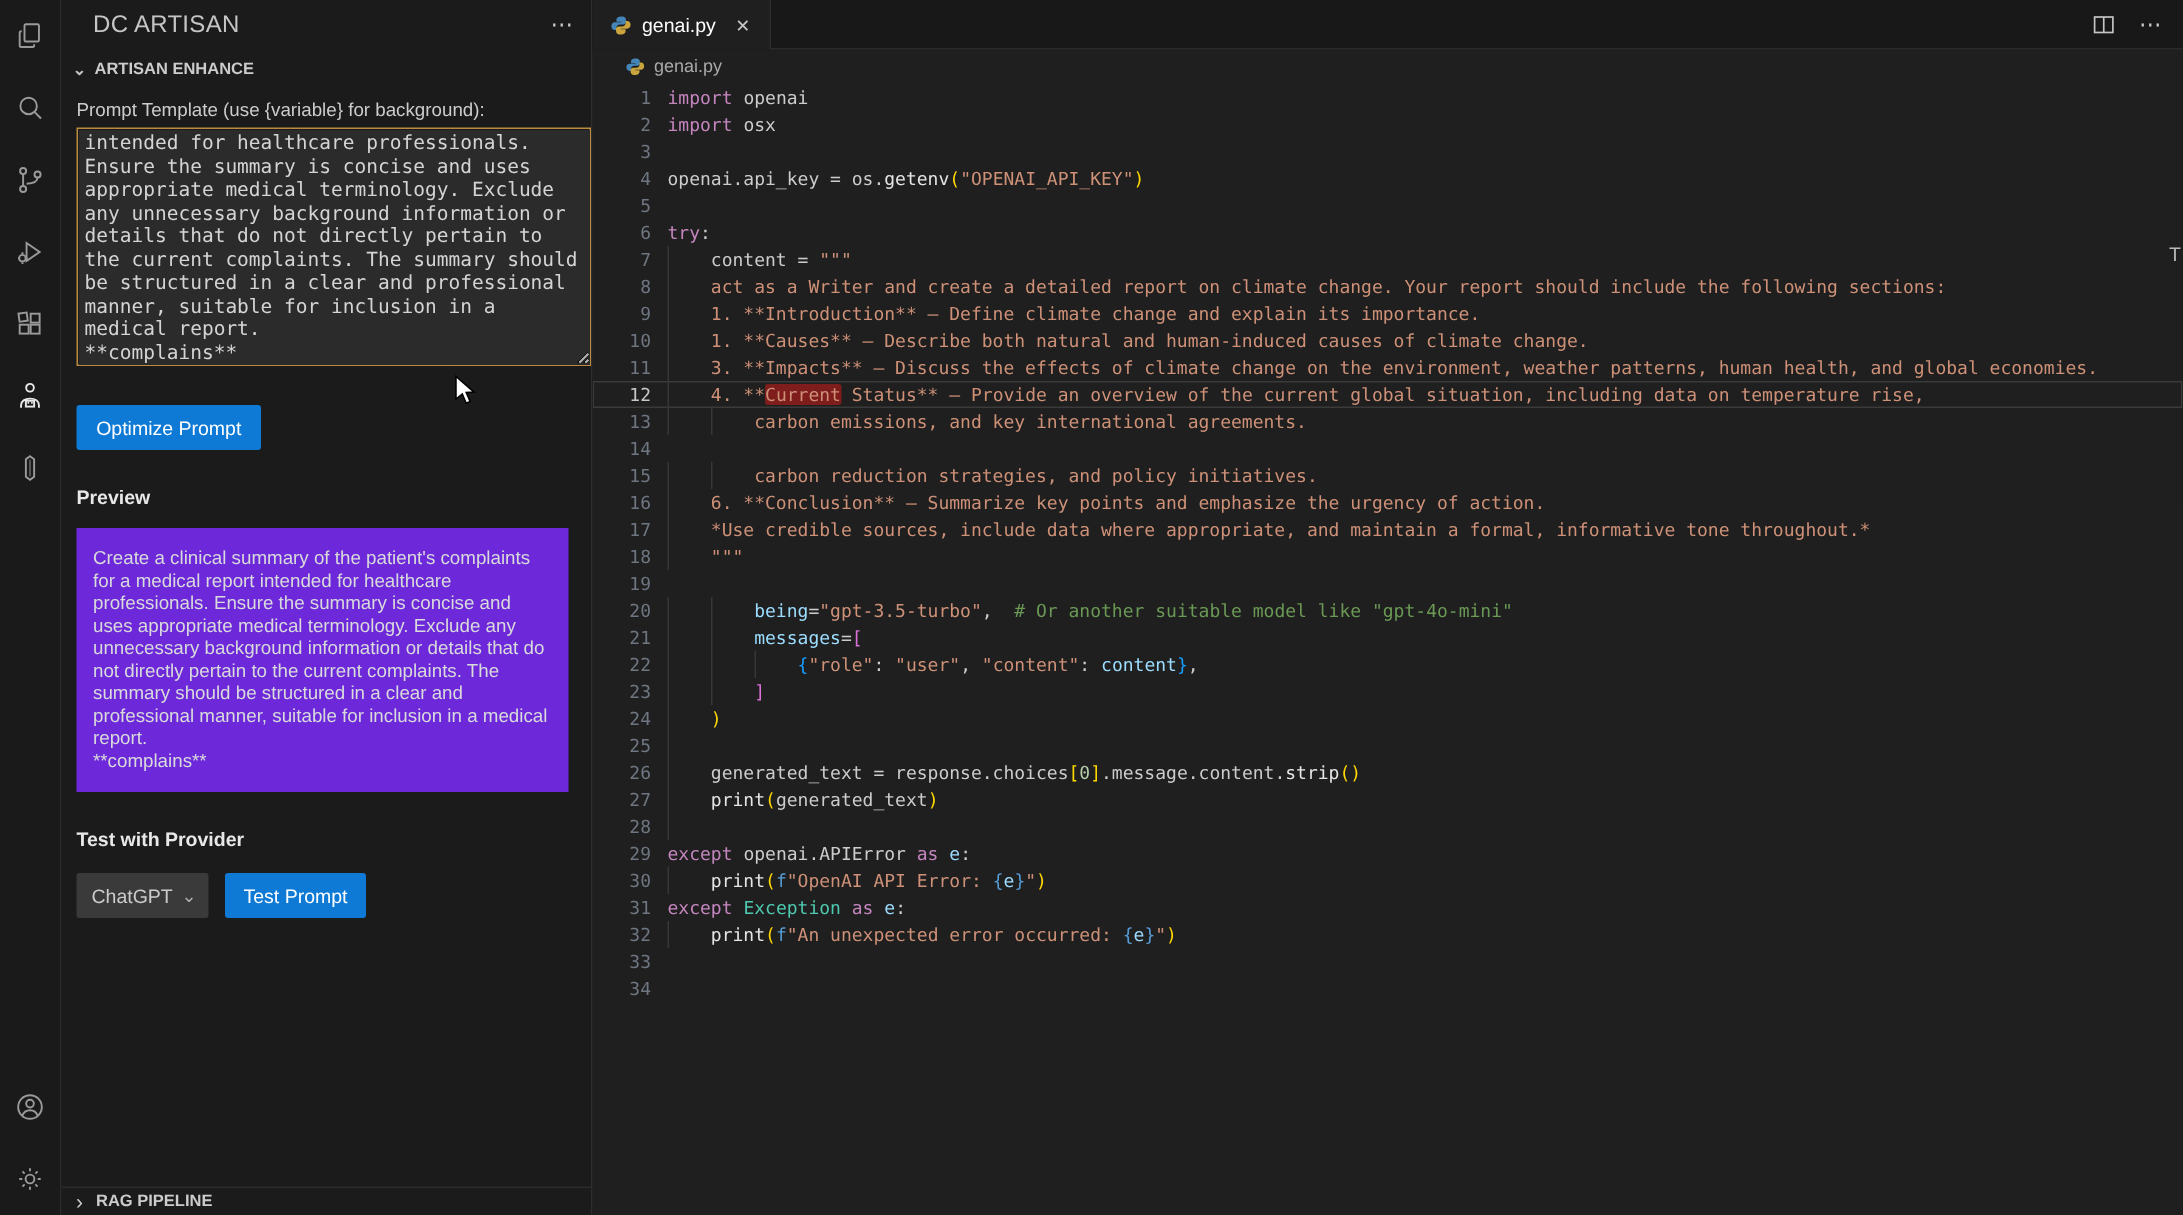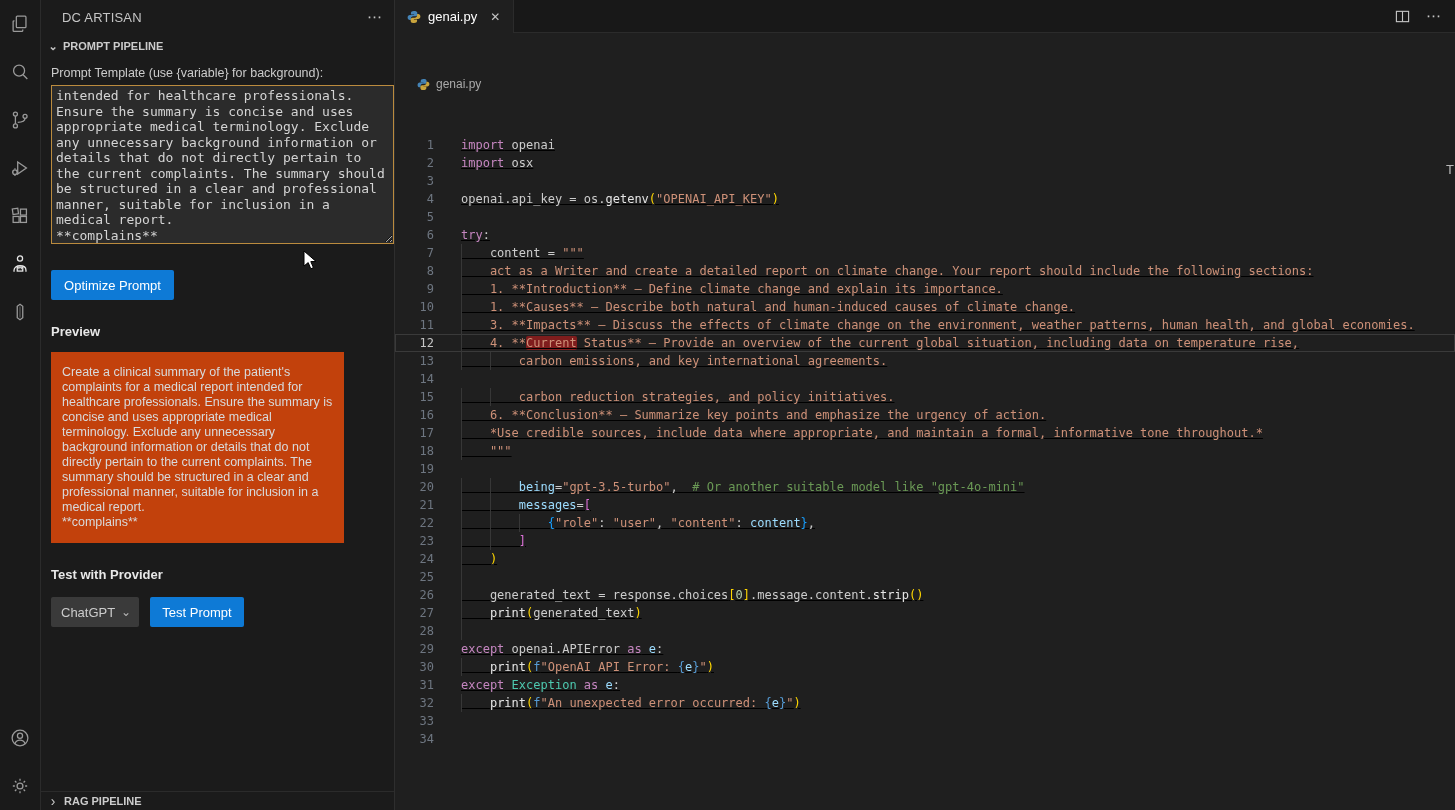--- a/index.html
+++ b/index.html
@@ -13,70 +13,70 @@
   .ab-top { display:flex; flex-direction:column; align-items:center; }
   .ab-bottom { margin-top:auto; display:flex; flex-direction:column; align-items:center; }
   .ab-item { width:40px; height:48px; display:flex; align-items:center; justify-content:center; cursor:pointer; }
   .ab-item svg { stroke:#9a9a9a; fill:none; stroke-width:1.4; }
   .ab-item.active svg { stroke:#e7e7e7; }
 
   
   .sidebar { width:354px; background:#1b1b1b; border-right:1px solid #2e2e2e;
     display:flex; flex-direction:column; flex-shrink:0; color:#cccccc; }
   .sb-header { height:34px; display:flex; align-items:center; padding:0 12px 0 21px; flex-shrink:0; }
-  .sb-title { font-size:13px; color:#c5c5c5; letter-spacing:.2px; }
+  .sb-title { font-size:16px; color:#c5c5c5; letter-spacing:.2px; }
   .sb-more { margin-left:auto; color:#c5c5c5; font-size:15px; cursor:pointer; line-height:10px; }
   .sb-sectionhead { height:24px; display:flex; align-items:center; padding:0 10px 0 5px;
     font-size:11px; font-weight:bold; color:#cccccc; cursor:pointer; flex-shrink:0; }
   .sb-sectionhead .chev { font-size:11px; margin-right:3px; color:#c5c5c5; width:14px; text-align:center; }
   .sb-body { padding:6px 11px 0 10px; flex:1; overflow:hidden; display:flex; flex-direction:column; }
   .pe-label { font-size:12.5px; color:#cccccc; margin:2px 0 5px 0; }
   .pe-textarea { width:343px; height:159px; background:#2b2b2b; border:1px solid #bb8b3e;
     color:#d4d4d4; font-family:"DejaVu Sans Mono", monospace; font-size:13px; line-height:15.5px;
     padding:2px 4px; resize:both; outline:none; }
   .btn { background:#0e7ad6; color:#ffffff; border:none; border-radius:2px;
     font-size:13px; font-family:"Liberation Sans", sans-serif; cursor:pointer; }
   .pe-optimize { margin-top:26px; width:123px; height:30px; }
   .pe-h2 { font-size:13px; font-weight:bold; color:#e8e8e8; }
   .pe-preview-h { margin-top:24px; }
-  .pe-preview-box { margin-top:13px; width:293px; min-height:172px; background:#c2410c;
+  .pe-preview-box { margin-top:13px; width:328px; min-height:172px; background:#6d28d9;
     color:#d8dadc; font-size:12.5px; line-height:15px; padding:13px 11px; white-space:pre-wrap; }
   .pe-test-h { margin-top:24px; }
   .pe-controls { margin-top:15px; display:flex; align-items:center; }
   .pe-select { width:88px; height:30px; background:#3a3a3a; color:#cccccc; font-size:13px;
     display:flex; align-items:center; padding:0 8px 0 10px; cursor:pointer; border-radius:2px;justify-content:flex-end; }
   .pe-select .chev { margin-left:auto; font-size:12px; color:#b5b5b5; }
   .pe-test { width:94px; height:30px; margin-left:11px; }
   .sb-footer { margin-top:auto; border-top:1px solid #2b2b2b; height:19px; display:flex;
     align-items:center; padding-left:5px; font-size:11px; font-weight:bold; color:#cccccc;
     cursor:pointer; flex-shrink:0; }
   .sb-footer .chev { font-size:14px; margin-right:4px; width:14px; text-align:center; font-weight:normal; }
 
   
-  .editor { flex:1; display:flex; flex-direction:column; background:#1f1f1f; min-width:0;gap:40px; }
+  .editor { flex:1; display:flex; flex-direction:column; background:#1f1f1f; min-width:0; }
   .tabbar { height:33px; background:#181818; display:flex; align-items:stretch; flex-shrink:0; }
   .tab { background:#1f1f1f; border-right:1px solid #2b2b2b; display:flex; align-items:center;
     padding:0 10px 0 12px; cursor:pointer; }
   .tab-label { color:#ffffff; font-size:13px; margin-left:7px; }
   .tab-close { color:#c5c5c5; font-size:12px; margin-left:10px; cursor:pointer; padding:2px 3px; }
   .tabbar-rest { flex:1; border-bottom:1px solid #2b2b2b; display:flex; align-items:center;
     justify-content:flex-end; padding-right:14px; gap:16px; }
   .ed-action { color:#c5c5c5; cursor:pointer; display:flex; align-items:center; font-size:15px; }
   .ed-action svg { stroke:#c5c5c5; fill:none; stroke-width:1.2; }
   .breadcrumbs { height:22px; display:flex; align-items:center; padding-left:22px;
     color:#a9a9a9; font-size:12px; flex-shrink:0; cursor:pointer; }
   .breadcrumbs .bc-label { margin-left:6px; }
 
   .code { flex:1; overflow:hidden; font-family:"DejaVu Sans Mono", monospace; font-size:12px;
     line-height:18px; padding-top:1px; }
   .row { display:flex; height:18px; position:relative; }
   .row.cur { box-shadow:inset 0 0 0 1px #3a3a3a; }
   .gut { width:39px; text-align:right; color:#6e7681; flex-shrink:0; user-select:none; }
   .row.cur .gut { color:#c6c6c6; }
-  .lc { margin-left:27px; white-space:pre; position:relative; display:inline-block; min-height:18px;text-decoration:underline; }
+  .lc { margin-left:11px; white-space:pre; position:relative; display:inline-block; min-height:18px; }
   .guide { position:absolute; top:0; bottom:0; width:1px; background:#373737; }
   .t-k{color:#C586C0}.t-p{color:#CCCCCC}.t-f{color:#e5e5e5}.t-s{color:#CE9178}
   .t-sh{color:#CE9178;background:#7f1d1d;border-radius:2px}
   .t-v{color:#9CDCFE}.t-c{color:#6A9955}.t-num{color:#B5CEA8}
   .t-b1{color:#FFD700}.t-b2{color:#DA70D6}.t-b3{color:#179FFF}
   .t-fp{color:#569CD6}.t-fb{color:#569CD6}.t-cl{color:#4EC9B0}
 
   .clipped-frag { position:absolute; left:1446px; top:162px; color:#b9b9b9; font-size:13px; }
   .mouse-cursor { position:absolute; left:303px; top:250px; pointer-events:none; z-index:50; }
 </style>
@@ -155,21 +155,21 @@
     </div>
   </div>
 
   <div class="sidebar">
     <div class="sb-header">
       <span class="sb-title">DC ARTISAN</span>
       <span class="sb-more">⋯</span>
     </div>
     <div class="sb-sectionhead">
       <span class="chev">⌄</span>
-      <span>PROMPT PIPELINE</span>
+      <span>ARTISAN ENHANCE</span>
     </div>
     <div class="sb-body">
       <div class="pe-label">Prompt Template (use {variable} for background):</div>
       <textarea class="pe-textarea" spellcheck="false" style="">intended for healthcare professionals. Ensure the summary is concise and uses appropriate medical terminology. Exclude any unnecessary background information or details that do not directly pertain to the current complaints. The summary should be structured in a clear and professional manner, suitable for inclusion in a medical report.
 **complains**</textarea>
       <button class="btn pe-optimize">Optimize Prompt</button>
       <div class="pe-h2 pe-preview-h">Preview</div>
       <div class="pe-preview-box">Create a clinical summary of the patient's complaints for a medical report intended for healthcare professionals. Ensure the summary is concise and uses appropriate medical terminology. Exclude any unnecessary background information or details that do not directly pertain to the current complaints. The summary should be structured in a clear and professional manner, suitable for inclusion in a medical report.
 **complains**</div>
       <div class="pe-h2 pe-test-h">Test with Provider</div>

